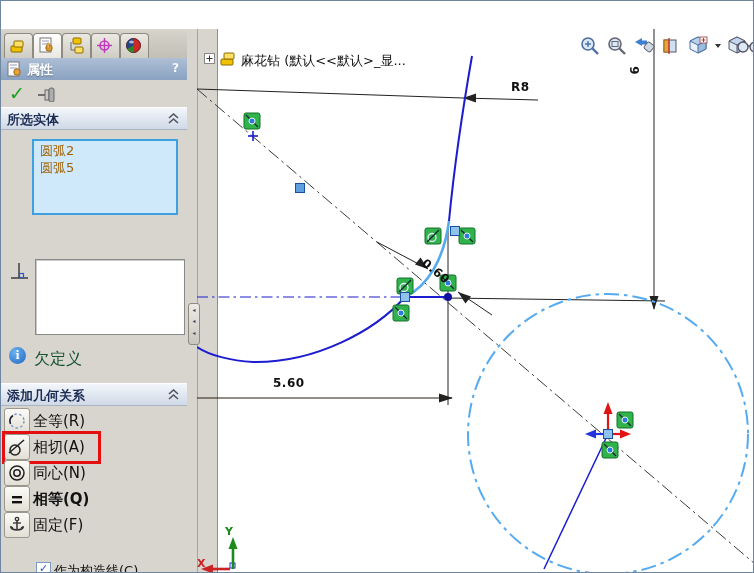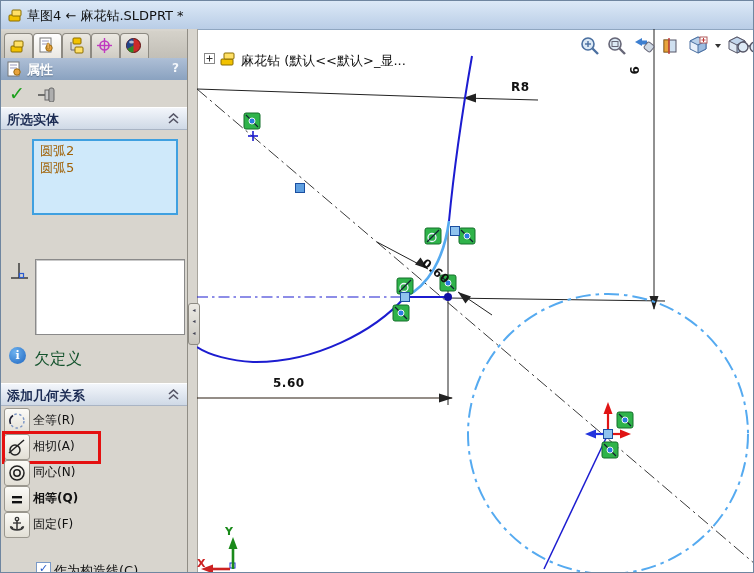--- a/index.html
+++ b/index.html
@@ -3,64 +3,57 @@
 <meta charset="utf-8">
 <style>
   html,body{margin:0;padding:0;}
   body{font-family:"DejaVu Sans","Liberation Sans",sans-serif;}
   #app{position:relative;width:754px;height:573px;background:#fff;overflow:hidden;border:1px solid #6f86a0;box-sizing:border-box;}
   .abs{position:absolute;}
   
   .titlebar{left:0;top:0;width:754px;height:28px;background:linear-gradient(#dce9f7,#b9cde6);border-bottom:1px solid #8fa6c0;}
   .title-text{left:26px;top:6px;font-size:13px;color:#111;white-space:nowrap;}
   
-  .panel{left:0;top:28px;width:186px;height:545px;background:#d8d5ce;border-right:1px solid #908d85;}
+  .panel{left:0;top:28px;width:186px;height:545px;background:#d8d5ce;border-right:1px solid #908d85;padding-left:30px;}
   .splitter{left:187px;top:28px;width:9px;height:545px;background:#d8d5ce;border-right:1px solid #a8a59d;}
   .grip{left:187px;top:302px;width:10px;height:40px;background:linear-gradient(#eceae4,#c9c6be);border:1px solid #8d8a82;border-radius:3px;font-size:6px;color:#445;line-height:1.9;text-align:center;}
   .tabstrip{left:0;top:2px;width:186px;height:27px;background:linear-gradient(#d5d2ca,#c2bfb7);border-bottom:1px solid #98958d;}
   .tab{top:2px;width:27px;height:24px;background:linear-gradient(#ece9e2,#cfccc4);border:1px solid #8d8a82;border-bottom:none;border-radius:4px 4px 0 0;}
   .tab.active{background:linear-gradient(#ffffff,#e9e6df);height:26px;}
   .tab svg{position:absolute;left:4px;top:3px;}
   .pmheader{left:0;top:29px;width:186px;height:22px;background:linear-gradient(#aebfd6,#8aa2c0);border-bottom:1px solid #7488a4;}
   .pmheader .t{position:absolute;left:26px;top:3px;font-size:13px;font-weight:bold;color:#fff;text-shadow:0 1px 1px #5a708c;}
   .pmheader .h{position:absolute;right:8px;top:3px;font-size:12px;font-weight:bold;color:#f4f7fb;}
   .okrow{left:0;top:51px;width:186px;height:28px;background:#d8d5ce;border-bottom:1px solid #bcb9b1;}
   .check{position:absolute;left:8px;top:2px;font-size:19px;font-weight:bold;color:#1ca01c;}
   .grouphdr{width:186px;height:21px;background:linear-gradient(#f3f6fb,#cfd9e6);border-top:1px solid #fff;border-bottom:1px solid #a9b4c4;}
   .grouphdr .t{position:absolute;left:6px;top:3px;font-size:13px;font-weight:bold;color:#1c2c54;}
   .grouphdr svg{position:absolute;right:8px;top:5px;}
   .sel-list{left:31px;top:110px;width:146px;height:76px;background:#cfe9fa;border:2px solid #3fa0e0;font-size:13px;color:#a16207;padding:2px 0 0 6px;box-sizing:border-box;line-height:1.3;}
   .rel-list{left:34px;top:230px;width:148px;height:74px;background:#fff;border:1px solid #8a8a8a;box-shadow:inset 1px 1px 0 #c9c9c9;}
   .inforow-icon{left:8px;top:318px;width:17px;height:17px;border-radius:50%;background:radial-gradient(circle at 35% 30%,#6db2ef,#1f66c0);color:#fff;font-size:11px;font-weight:bold;font-family:"DejaVu Serif",serif;text-align:center;line-height:17px;}
   .inforow-text{left:33px;top:320px;font-size:16px;color:#14532d;}
   .rel-btn{left:3px;width:24px;height:24px;background:linear-gradient(#fcfbf7,#e2dfd5);border:1px solid #9a978e;border-radius:3px;}
   .rel-btn svg{position:absolute;left:2px;top:2px;}
-  .rel-lbl{left:32px;font-size:12px;color:#111;}
+  .rel-lbl{left:32px;font-size:15px;color:#111;}
   .redbox{left:1px;top:402px;width:93px;height:27px;border:3px solid #e41010;}
   .cb{left:35px;top:533px;width:13px;height:13px;background:#fff;border:1px solid #7a9ac8;font-size:11px;font-weight:bold;color:#2458c8;line-height:12px;text-align:center;}
   .cb-lbl{left:53px;top:533px;font-size:13px;color:#111;}
   
   .gfx-text{font-size:13px;color:#111;white-space:nowrap;}
   .dim{font-size:12px;font-weight:bold;color:#111;white-space:nowrap;letter-spacing:0.5px;}
   .hud{left:578px;top:33px;height:24px;display:flex;gap:5px;align-items:center;}
   .hud .ic{position:relative;width:22px;height:22px;}
   .caret{width:0;height:0;border-left:3.5px solid transparent;border-right:3.5px solid transparent;border-top:4px solid #333;margin-left:1px;align-self:center;}
 </style>
 </head>
 <body>
 
 <div id="app">
 
-  <div class="abs titlebar">
-    <svg class="abs" style="left:6px;top:6px" width="16" height="16">
-      <rect x="2" y="8" width="11" height="6" rx="1" fill="#f2c200" stroke="#8a6d00"></rect>
-      <rect x="5" y="3" width="9" height="6" rx="1" fill="#ffe066" stroke="#8a6d00"></rect>
-    </svg>
-    <span class="abs title-text">草图4 ← 麻花钻.SLDPRT *</span>
-  </div>
 
   <div class="abs panel">
     <div class="abs tabstrip">
       <div class="abs tab" style="left:3px">
         <svg width="17" height="17">
           <rect x="2" y="9" width="11" height="6" rx="1" fill="#f2c200" stroke="#8a6d00"></rect>
           <rect x="5" y="4" width="9" height="6" rx="1" fill="#ffe066" stroke="#8a6d00"></rect>
         </svg>
       </div>
       <div class="abs tab active" style="left:32px">

